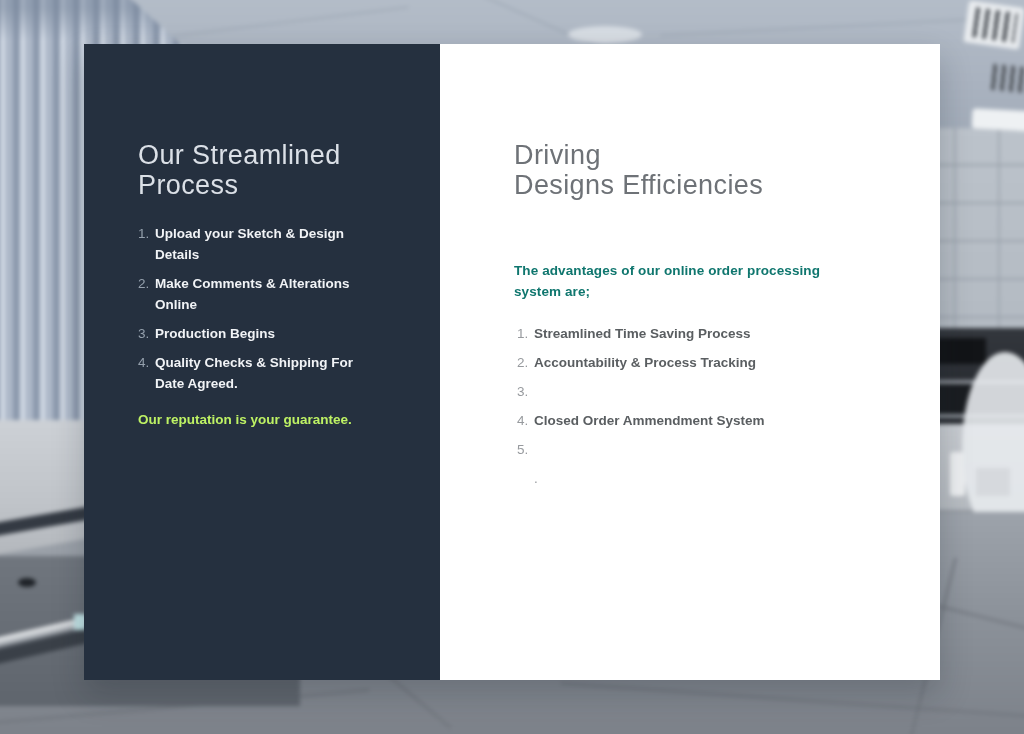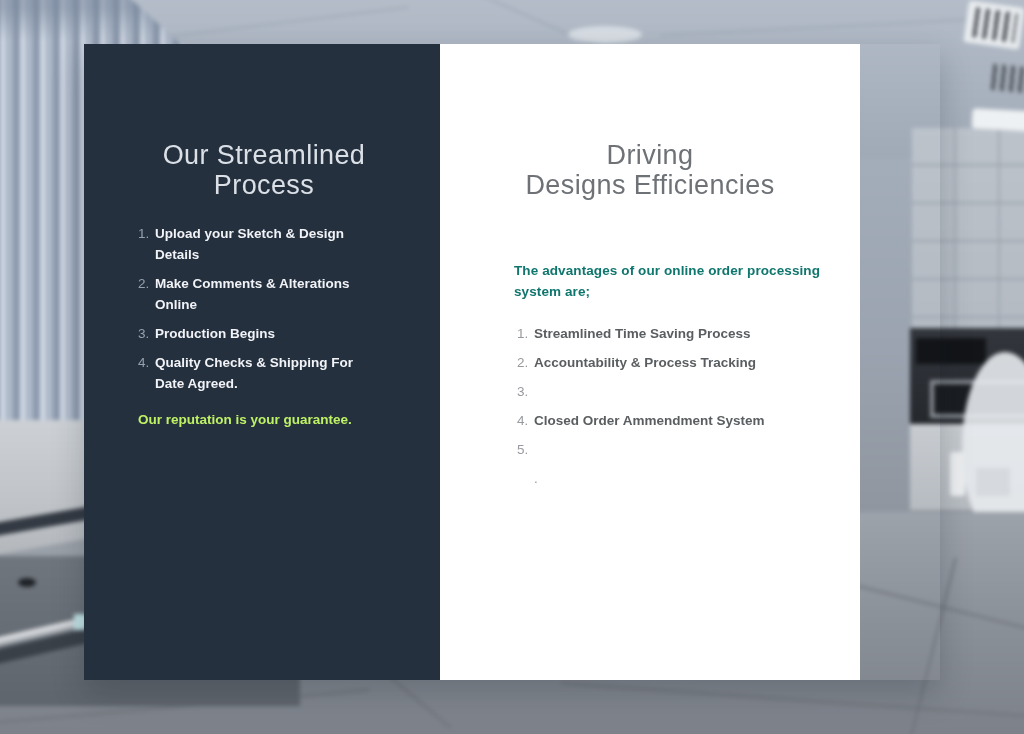--- a/index.html
+++ b/index.html
@@ -56,23 +56,23 @@
     background:repeating-linear-gradient(90deg,#4a4f55 0 4px,rgba(0,0,0,0) 4px 10px);}
   .vent2{left:992px;top:66px;width:44px;height:26px;transform:rotate(6deg);
     background:repeating-linear-gradient(90deg,#51565c 0 4px,rgba(0,0,0,0) 4px 9px);}
   .lightbar{left:972px;top:110px;width:66px;height:20px;background:#eef1f3;border-radius:4px;transform:rotate(3deg);}
 
   
   .card{position:absolute;left:84px;top:44px;width:856px;height:636px;display:flex;
         box-shadow:0 14px 30px rgba(20,26,36,.22);}
   .panel{box-sizing:border-box;height:100%;}
   .panel.dark{width:356px;background:#25303f;color:#eef0f4;padding:96px 50px 0 54px;}
-  .panel.light{width:420px;background:#ffffff;color:#5a5e63;padding:96px 74px 8px 74px;}
+  .panel.light{width:500px;background:#ffffff;color:#5a5e63;padding:96px 74px 8px 74px;}
 
-  .heading{font-size:27px;line-height:30px;font-weight:400;text-align:center;letter-spacing:.4px;margin:0;}
+  .heading{font-size:27px;line-height:30px;font-weight:400;text-align:left;letter-spacing:.4px;margin:0;}
   .panel.dark .heading{color:#dbe0e7;}
   .panel.light .heading{color:#6e7277;}
 
   .intro{font-size:13.5px;line-height:21px;font-weight:700;letter-spacing:.1px;margin:0;}
   .panel.dark .intro{margin-top:33px;color:#eceff3;}
   .panel.light .intro{margin-top:60px;color:#0f766e;width:344px;}
 
   .numlist{list-style:none;margin:0;padding:0;}
   .panel.dark .numlist{margin-top:23px;}
   .panel.light .numlist{margin-top:21px;margin-left:3px;}

